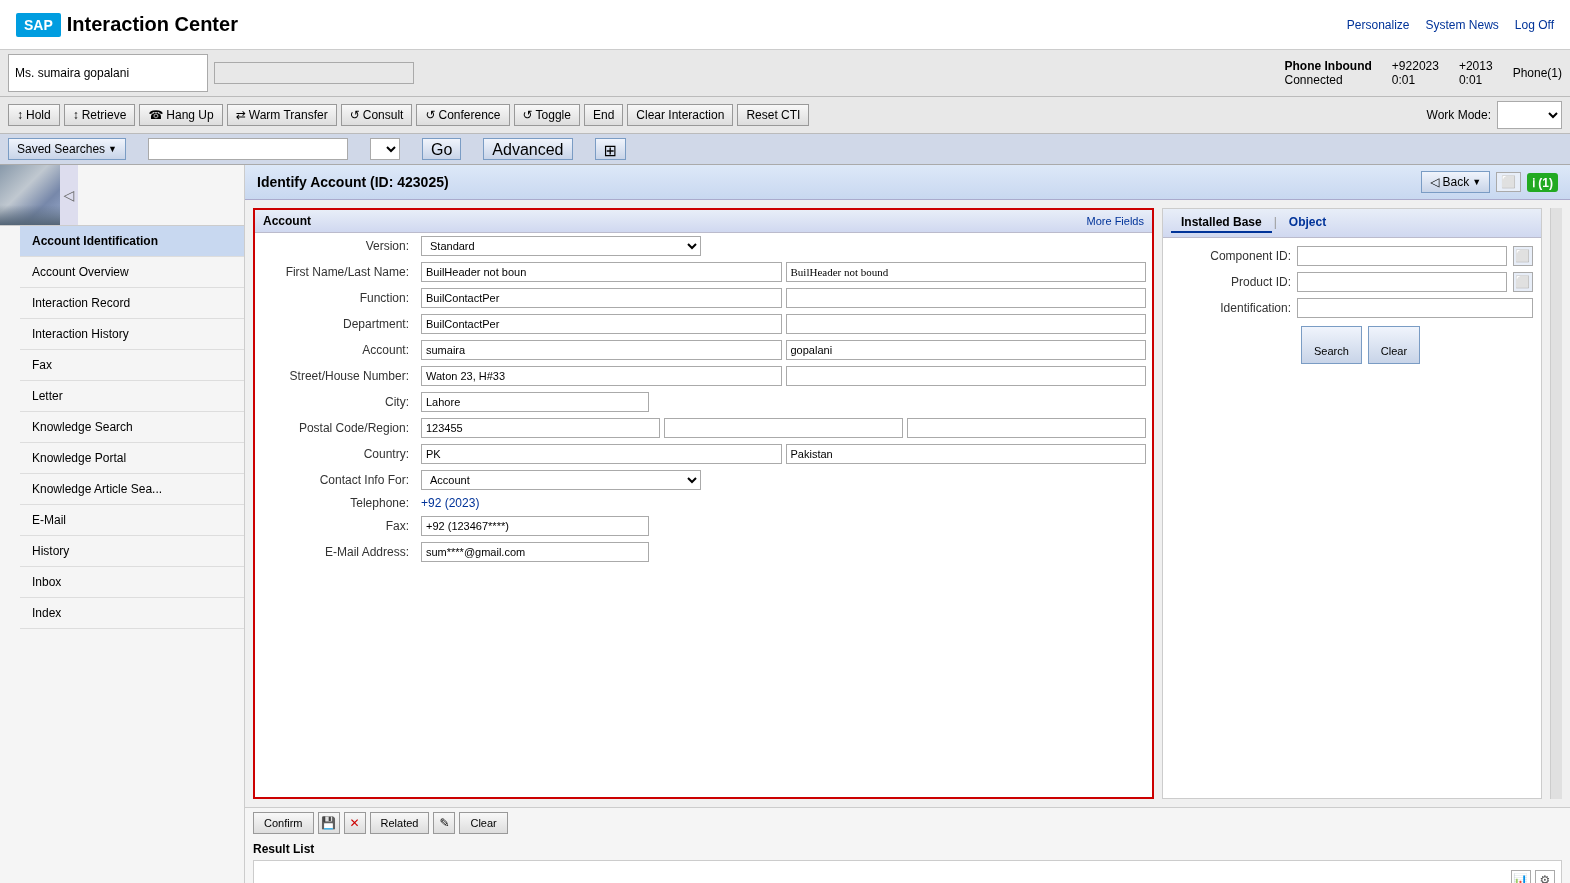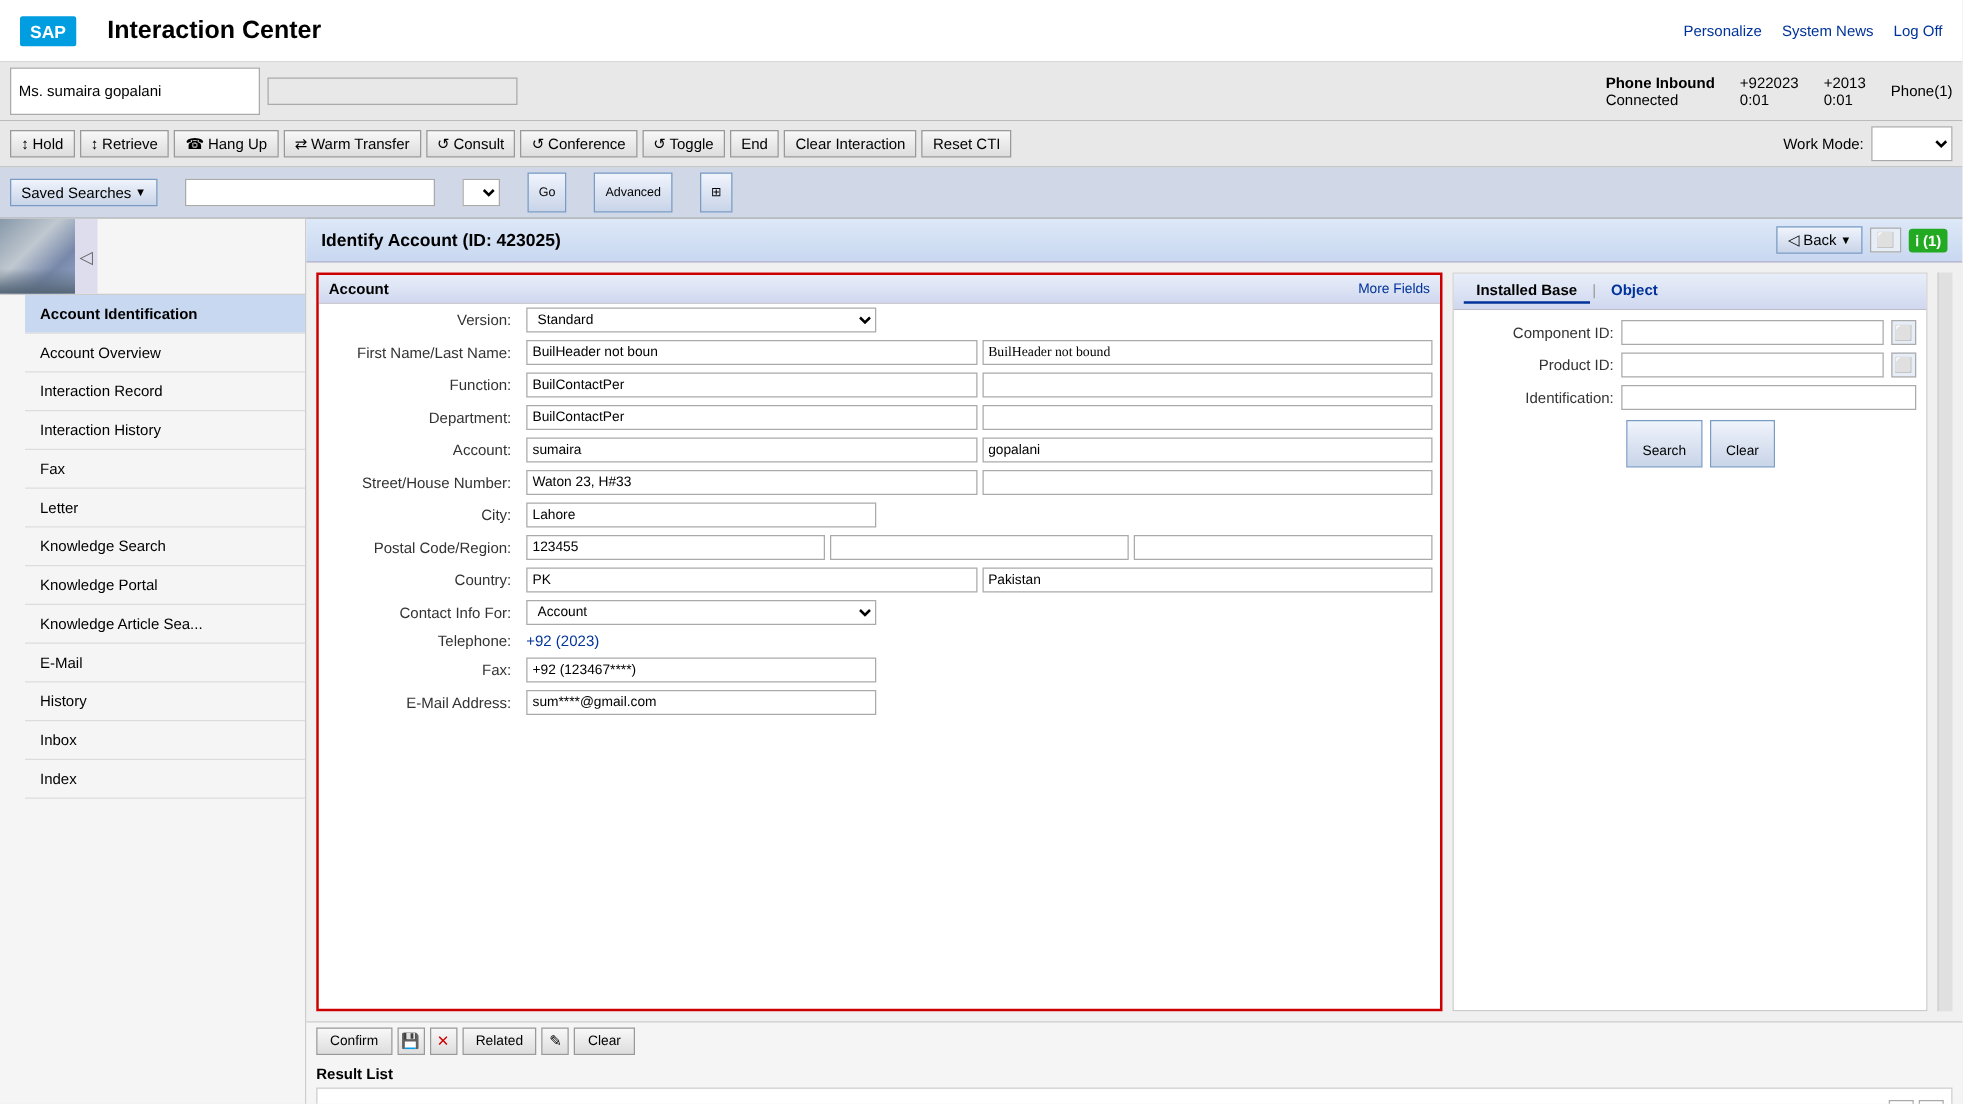--- a/index.html
+++ b/index.html
@@ -8,21 +8,21 @@
     
     .top-header {
       background: #fff;
       height: 50px;
       display: flex;
       align-items: center;
       justify-content: space-between;
       padding: 0 16px;
       border-bottom: 1px solid #ccc;
     }
-    .top-header-left { display: flex; align-items: center; gap: 25px; }
+    .top-header-left { display: flex; align-items: center; gap: 6px; }
     .sap-logo {
       background: #009de0;
       color: #fff;
       font-weight: bold;
       font-size: 14px;
       padding: 4px 8px;
       border-radius: 2px;
     }
     .app-title { font-size: 20px; font-weight: bold; color: #000; }
     .top-header-right { display: flex; gap: 16px; }
@@ -117,22 +117,22 @@
       padding: 2px 4px;
       height: 22px;
       width: 200px;
       background: #fff;
     }
     .go-btn, .advanced-btn, .icon-btn-ss {
       background: linear-gradient(to bottom, #f0f4fc, #c8d4e8);
       border: 1px solid #7a9cc4;
       padding: 2px 8px;
       cursor: pointer;
-      font-size: 10px;
-      height: 32px;
+      font-size: 16px;
+      height: 22px;
     }
 
     
     .main-layout { display: flex; height: calc(883px - 50px - 34px - 30px - 30px); }
 
     
     .sidebar {
       width: 245px;
       background: #f5f5f5;
       border-right: 1px solid #ccc;
@@ -248,21 +248,21 @@
     .form-table { width: 100%; border-collapse: collapse; }
     .form-table td { padding: 3px 6px; vertical-align: middle; }
     .form-label { text-align: right; color: #333; white-space: nowrap; width: 160px; }
     .form-field input, .form-field select {
       border: 1px solid #aaa;
       padding: 2px 4px;
       height: 20px;
       font-size: 11px;
       background: #fff;
     }
-    .form-field input.wide { width: 280px; }
+    .form-field input.wide { width: 228px; }
     .form-field select { width: 300px; }
     .form-field .inline-fields { display: flex; gap: 4px; }
     .form-field .inline-fields input { flex: 1; }
     .telephone-link { color: #003399; text-decoration: none; }
 
     
     .installed-panel {
       width: 380px;
       flex-shrink: 0;
       background: #fff;

